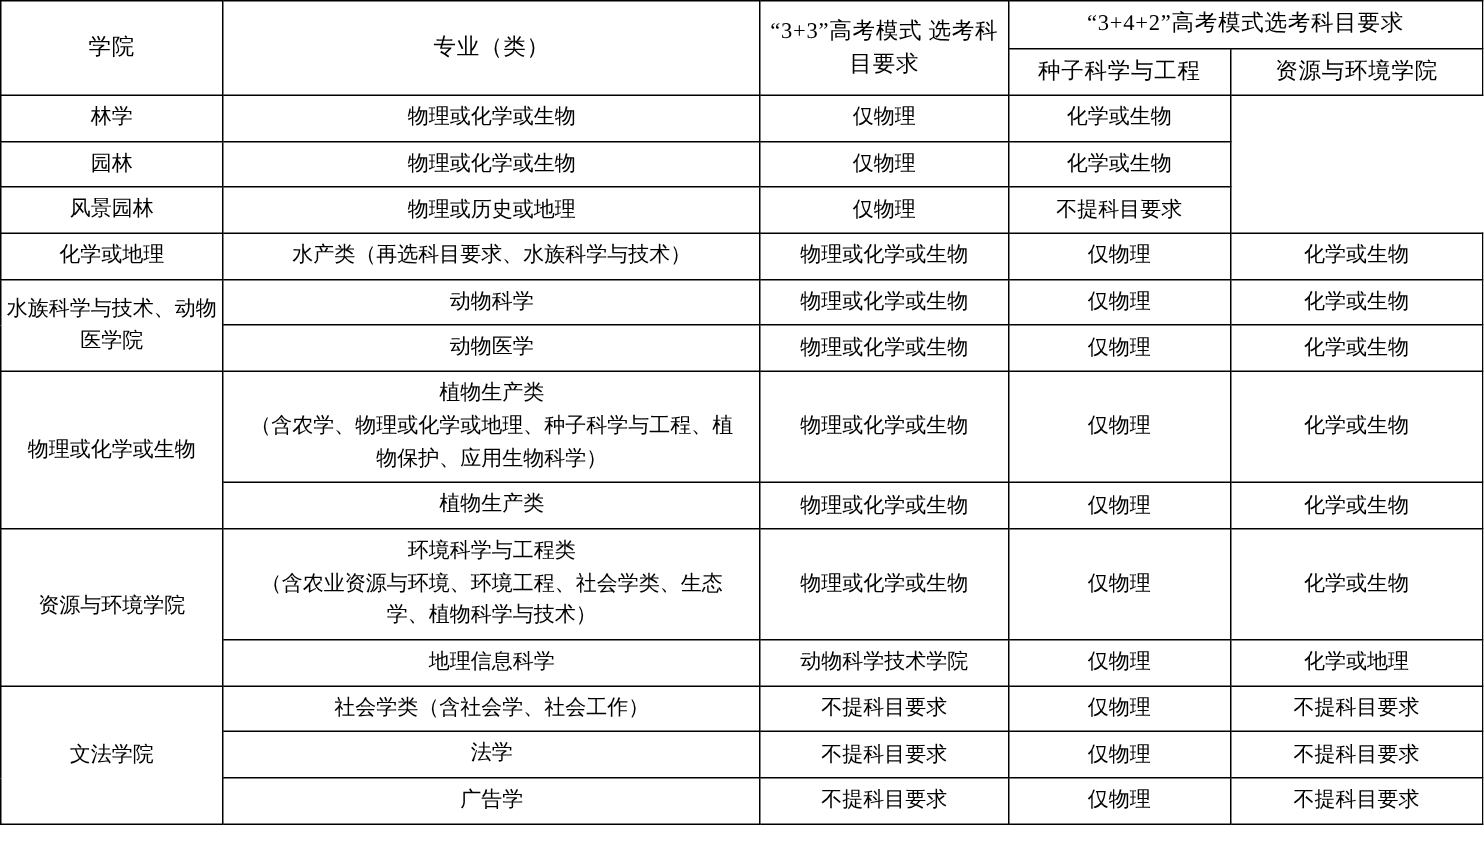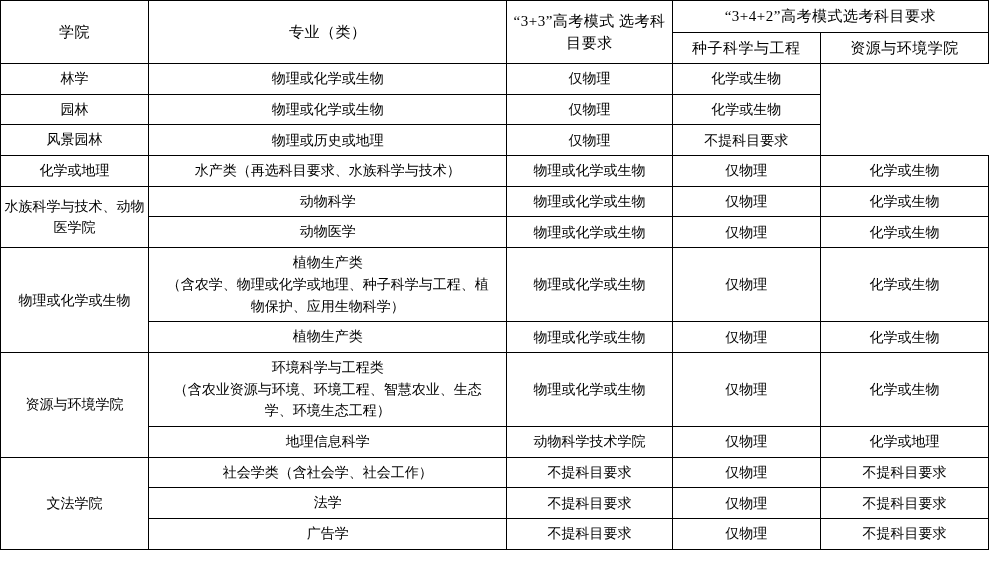--- a/index.html
+++ b/index.html
@@ -162,22 +162,22 @@
         </td>
         <td class="cell-req nowrap-center">物理或化学或生物</td>
         <td class="cell-req nowrap-center">仅物理</td>
         <td class="cell-req nowrap-center">化学或生物</td>
       </tr>
       <tr>
         <td class="cell-college" rowspan="2"><span class="mline">资源与环境学院</span></td>
         <td class="cell-major">
           <span class="major-multi">
             <span class="mline">环境科学与工程类</span>
-            <span class="mline">（含农业资源与环境、环境工程、智慧农业、生态</span>
-            <span class="mline">学、环境生态工程）</span>
+            <span class="mline">（含农业资源与环境、环境工程、社会学类、生态</span>
+            <span class="mline">学、植物科学与技术）</span>
           </span>
         </td>
         <td class="cell-req nowrap-center">物理或化学或生物</td>
         <td class="cell-req nowrap-center">仅物理</td>
         <td class="cell-req nowrap-center">化学或生物</td>
       </tr>
       <tr>
         <td class="cell-major">
           <span class="major-multi">
             <span class="mline">地理信息科学</span>

